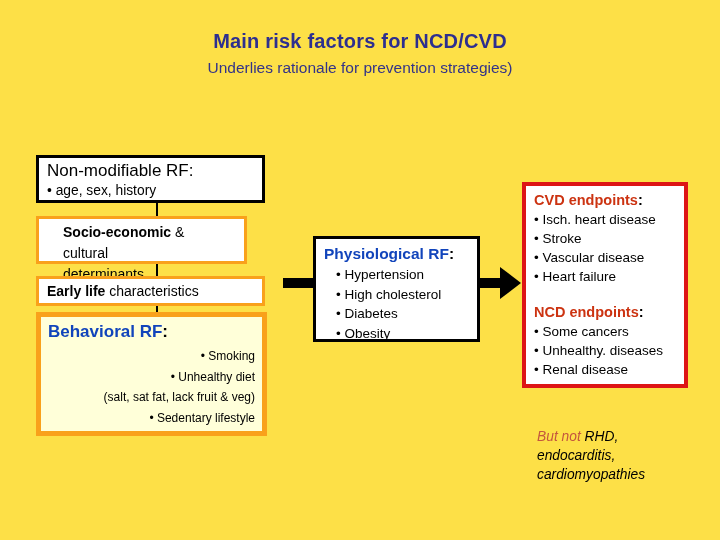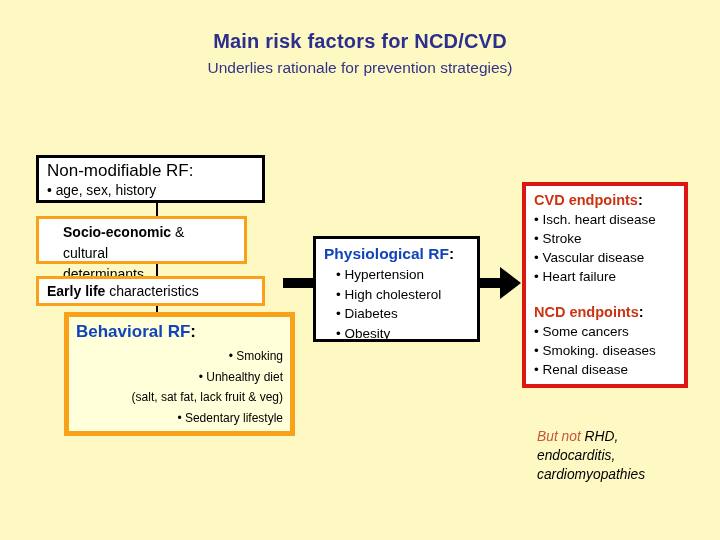--- a/index.html
+++ b/index.html
@@ -1,32 +1,32 @@
 <!DOCTYPE html>
 <html><head>
 <meta charset="utf-8">
 <style>
   html,body{margin:0;padding:0;background:#ffffff;}
   .slide{
-    position:relative;width:720px;height:540px;background:#fef9c3;overflow:hidden;
+    position:relative;width:720px;height:540px;background:#fde047;overflow:hidden;
     font-family:"Liberation Sans","DejaVu Sans",sans-serif;color:#000;
   }
   .title{
     position:absolute;left:0;top:30px;width:720px;text-align:center;
     font-size:20px;font-weight:bold;color:#2D2F8F;letter-spacing:0.2px;
   }
   .subtitle{
     position:absolute;left:0;top:59px;width:720px;text-align:center;
     font-size:15.5px;color:#333388;
   }
   .box{position:absolute;box-sizing:border-box;background:#fff;}
   .box-nonmod{left:36px;top:155px;width:229px;height:48px;border:3px solid #000;padding:3px 8px;}
   .box-socio {left:36px;top:216px;width:211px;height:48px;border:3px solid #F9A11B;padding:3px 24px;}
   .box-early {left:36px;top:276px;width:229px;height:30px;border:3px solid #F9A11B;padding:2px 8px;}
-  .box-behav {left:36px;top:312px;width:231px;height:124px;border:5px solid #F9A11B;background:#FFFFD9;padding:3px 7px;margin-left:28px;}
+  .box-behav {left:36px;top:312px;width:231px;height:124px;border:5px solid #F9A11B;background:#FFFFD9;padding:3px 7px;}
   .box-physio{left:313px;top:236px;width:167px;height:106px;border:3px solid #000;padding:4px 8px;}
   .box-endp  {left:522px;top:182px;width:166px;height:206px;border:4px solid #DD1515;padding:5px 8px;}
   .h-black{font-size:17px;font-weight:normal;color:#000;line-height:20px;}
   .h-blue{color:#1144BB;font-weight:bold;}
   .h-red{color:#CC3311;font-weight:bold;}
   .colon{color:#000;font-weight:bold;}
   .body-line{font-size:13.8px;line-height:20px;color:#000;}
   .mixed-line{font-size:14px;line-height:21px;color:#000;}
   .behav-head{font-size:17px;line-height:24px;margin-bottom:2px;}
   .behav-bullet{font-size:12px;line-height:20.5px;color:#000;text-align:right;}
@@ -97,21 +97,21 @@
 
   <div class="box box-endp">
     <div class="endp-head"><span class="h-red">CVD endpoints</span><span class="colon">:</span></div>
     <div class="endp-bullet">• Isch. heart disease</div>
     <div class="endp-bullet">• Stroke</div>
     <div class="endp-bullet">• Vascular disease</div>
     <div class="endp-bullet">• Heart failure</div>
     <div class="endp-gap"></div>
     <div class="endp-head"><span class="h-red">NCD endpoints</span><span class="colon">:</span></div>
     <div class="endp-bullet">• Some cancers</div>
-    <div class="endp-bullet">• Smoking. diseases</div>
+    <div class="endp-bullet">• Unhealthy. diseases</div>
     <div class="endp-bullet">• Renal disease</div>
   </div>
 
   <div class="footnote">
     <div><span class="red">But not</span><span> RHD,</span></div>
     <div>endocarditis,</div>
     <div>cardiomyopathies</div>
   </div>
 
 </div>

